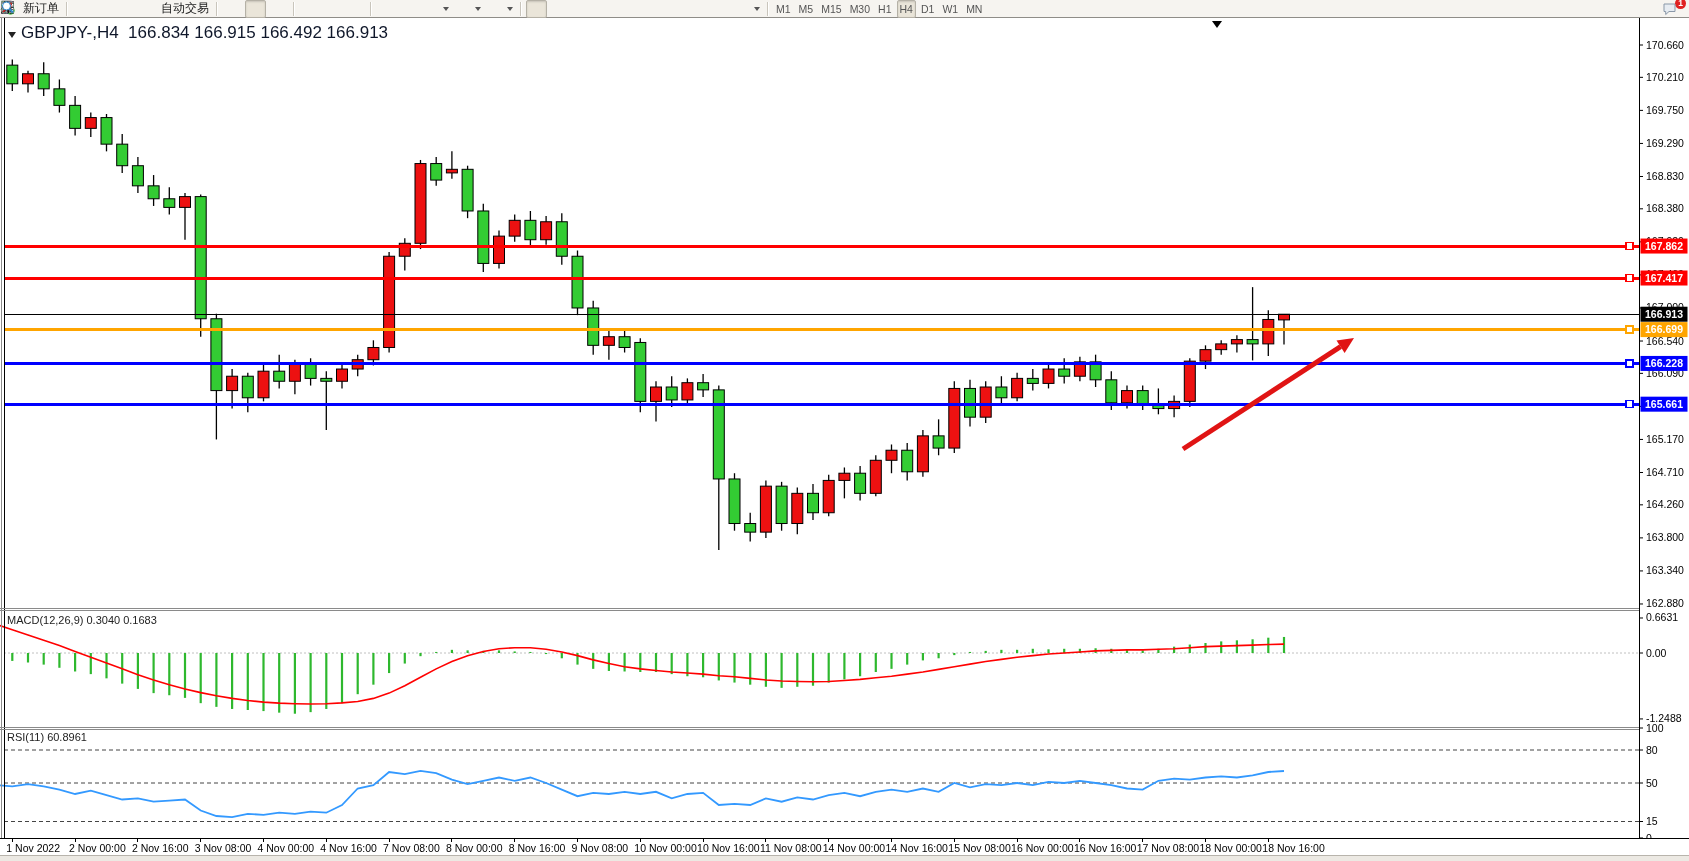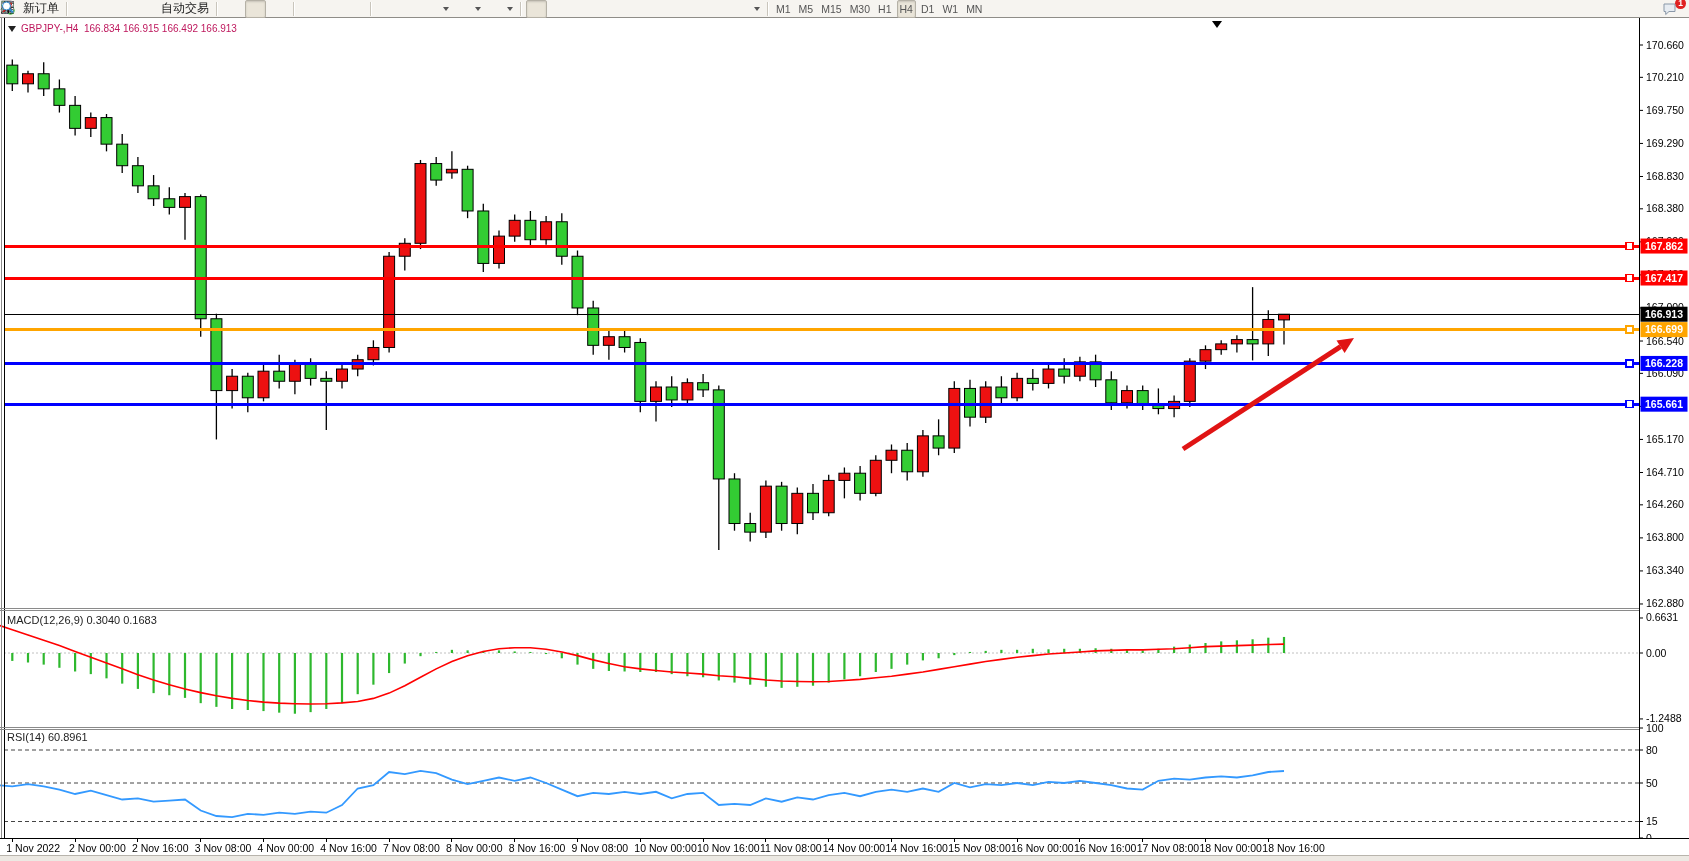--- a/index.html
+++ b/index.html
@@ -17,21 +17,21 @@
   .tbtn .tlabel{font-size:12px;color:#222;white-space:nowrap;}
   .tf .tlabel{font-size:10.5px;color:#555;font-weight:normal;}
   .caret{width:0;height:0;border-left:3px solid transparent;border-right:3px solid transparent;
          border-top:4px solid #555;margin-left:1px;}
   .ticon{display:inline-flex;width:15px;height:15px;align-items:center;justify-content:center;}
   .tright{margin-left:auto;display:flex;align-items:center;margin-right:4px;}
   .nbadge{position:relative;}
   .nbadge .badge{position:absolute;top:-3px;right:-5px;background:#e02222;color:#fff;border-radius:50%;
                  width:11px;height:11px;font-size:8.5px;line-height:11px;text-align:center;font-weight:bold;}
   
-  .overlay{position:absolute;z-index:20;font-size:10px;color:#be185d;white-space:nowrap;pointer-events:none;}
+  .overlay{position:absolute;z-index:20;font-size:17px;color:#0f172a;white-space:nowrap;pointer-events:none;}
   .sym-tri{display:inline-block;width:0;height:0;border-left:4px solid transparent;
            border-right:4px solid transparent;border-top:6px solid #222;margin-right:5px;}
   .ind-label{font-size:11px;color:#222;}
   svg{position:absolute;left:0;top:0;z-index:5;}
   .statusbar{position:absolute;left:0;bottom:0;width:1689px;height:5px;background:#ece9e3;
              border-top:1px solid #b8b4ac;z-index:25;}
 </style>
 </head>
 <body>
 
@@ -738,16 +738,16 @@
         <text x="1199.5" y="852" fill="#000">18 Nov 00:00</text>
         <line x1="1268.3" y1="838" x2="1268.3" y2="842" stroke="#000" shape-rendering="crispEdges"></line>
         <text x="1262.3" y="852" fill="#000">18 Nov 16:00</text>
       </g>
     </svg>
 
   <div class="overlay" style="left:8px;top:23px;">
     <span class="sym-tri"></span><span>GBPJPY-,H4</span>&nbsp;&nbsp;<span>166.834 166.915 166.492 166.913</span>
   </div>
   <div class="overlay ind-label" style="left:7px;top:614px;">MACD(12,26,9) 0.3040 0.1683</div>
-  <div class="overlay ind-label" style="left:7px;top:731px;">RSI(14) 60.8961</div>
+  <div class="overlay ind-label" style="left:7px;top:731px;">RSI(11) 60.8961</div>
 
   <div class="statusbar"></div>
 </div>
 
 </body></html>

